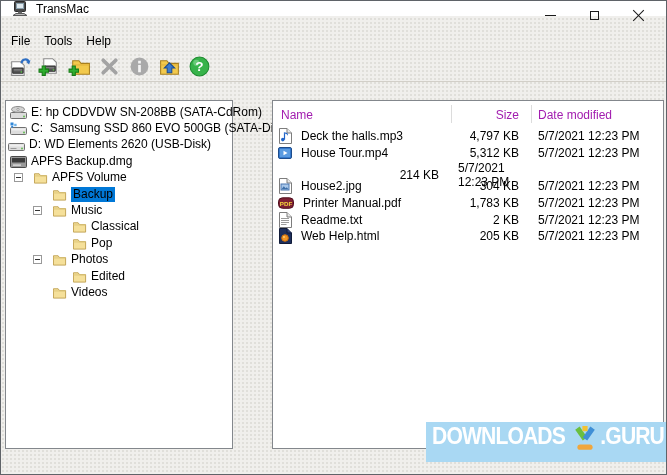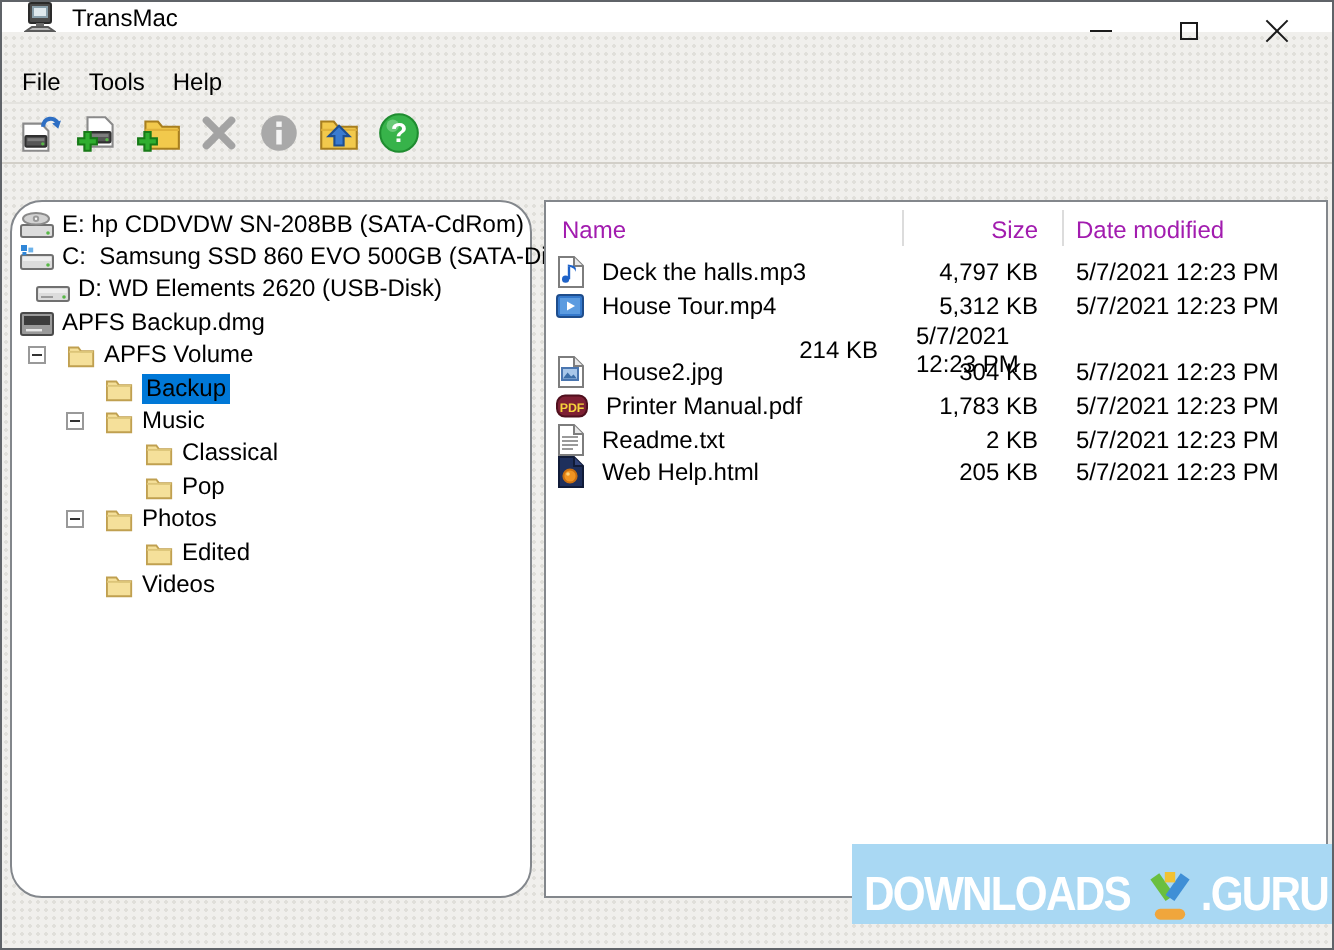--- a/index.html
+++ b/index.html
@@ -32,21 +32,21 @@
   .menubar{position:absolute;left:0;top:29px;right:0;height:21px;display:flex;align-items:center;padding-left:3px;}
   .mi{padding:2px 7px;text-align:center;}
 
   
   .toolbar{position:absolute;left:0;top:50px;right:0;height:31px;display:flex;align-items:center;
     padding-left:6px;gap:5px;border-top:1px solid #e4e3df;border-bottom:1px solid #d2cfc8;}
   .tb{width:25px;height:25px;display:flex;align-items:center;justify-content:center;}
 
   
   .panel{position:absolute;top:99px;height:349px;background:#fff;border:1px solid #83878c;}
-  .panel.left{left:4px;width:261px;padding-top:3px;border-radius:16px;}
+  .panel.left{left:4px;width:228px;padding-top:3px;}
   .panel.right{left:271px;width:392px;}
   .splitter{position:absolute;left:263px;top:99px;width:8px;height:349px;}
 
   
   .trow{display:flex;align-items:center;height:16.4px;}
   .expander{position:relative;width:9px;height:9px;border:1px solid #999;background:#fff;margin-right:11px;flex:none;}
   .expander::after{content:"";position:absolute;left:1px;top:3px;width:5px;height:1px;background:#333;}
   .ticon{display:flex;align-items:center;margin-right:4px;flex:none;}
   .tlabel{white-space:pre;line-height:15px;}
   .tlabel.sel{background:#0078d7;color:#000000;padding:0 2px;}
@@ -58,21 +58,21 @@
   .fh.size{justify-content:flex-end;padding-right:12px;}
   .fh.date{padding-left:7px;}
   .fh.size::before,.fh.date::before{content:"";position:absolute;left:0;top:4px;height:18px;width:1px;background:#dcdcdc;}
   .frow{display:grid;grid-template-columns:178px 80px 1fr;height:16.7px;align-items:center;}
   .fname{display:flex;align-items:center;gap:5px;padding-left:5px;white-space:pre;overflow:hidden;}
   .fsize{text-align:right;padding-right:12px;}
   .fdate{padding-left:7px;}
 
   
   .watermark{position:absolute;right:0;bottom:12px;height:40px;width:240px;background:#a9d8f3;
-    display:flex;align-items:flex-end;justify-content:center;z-index:5;}
+    display:flex;align-items:flex-start;justify-content:center;z-index:5;}
   .wm-text{color:#fff;font-weight:bold;font-size:24px;letter-spacing:-1px;display:inline-block;transform:scaleX(0.88);}
   .wm-logo{margin:4px -2px 0 -2px;}
 
   svg{display:block;}
 </style>
 </head>
 <body>
 
 <svg width="0" height="0" style="position:absolute" aria-hidden="true">
   <defs>
@@ -242,21 +242,21 @@
       <span class="tlabel">E: hp CDDVDW SN-208BB (SATA-CdRom)</span>
     </div>
     <div class="trow" style="padding-left:4px">
       <span class="ticon">
           <svg width="17" height="13" viewBox="0 0 17 13">
             <use href="#i-ssd"></use>
           </svg>
         </span>
       <span class="tlabel">C:  Samsung SSD 860 EVO 500GB (SATA-Disk)</span>
     </div>
-    <div class="trow" style="padding-left:12px">
+    <div class="trow" style="padding-left:2px">
       <span class="ticon">
           <svg width="17" height="13" viewBox="0 0 17 13">
             <use href="#i-drive"></use>
           </svg>
         </span>
       <span class="tlabel">D: WD Elements 2620 (USB-Disk)</span>
     </div>
     <div class="trow" style="padding-left:4px">
       <span class="ticon">
           <svg width="17" height="13" viewBox="0 0 17 13">

